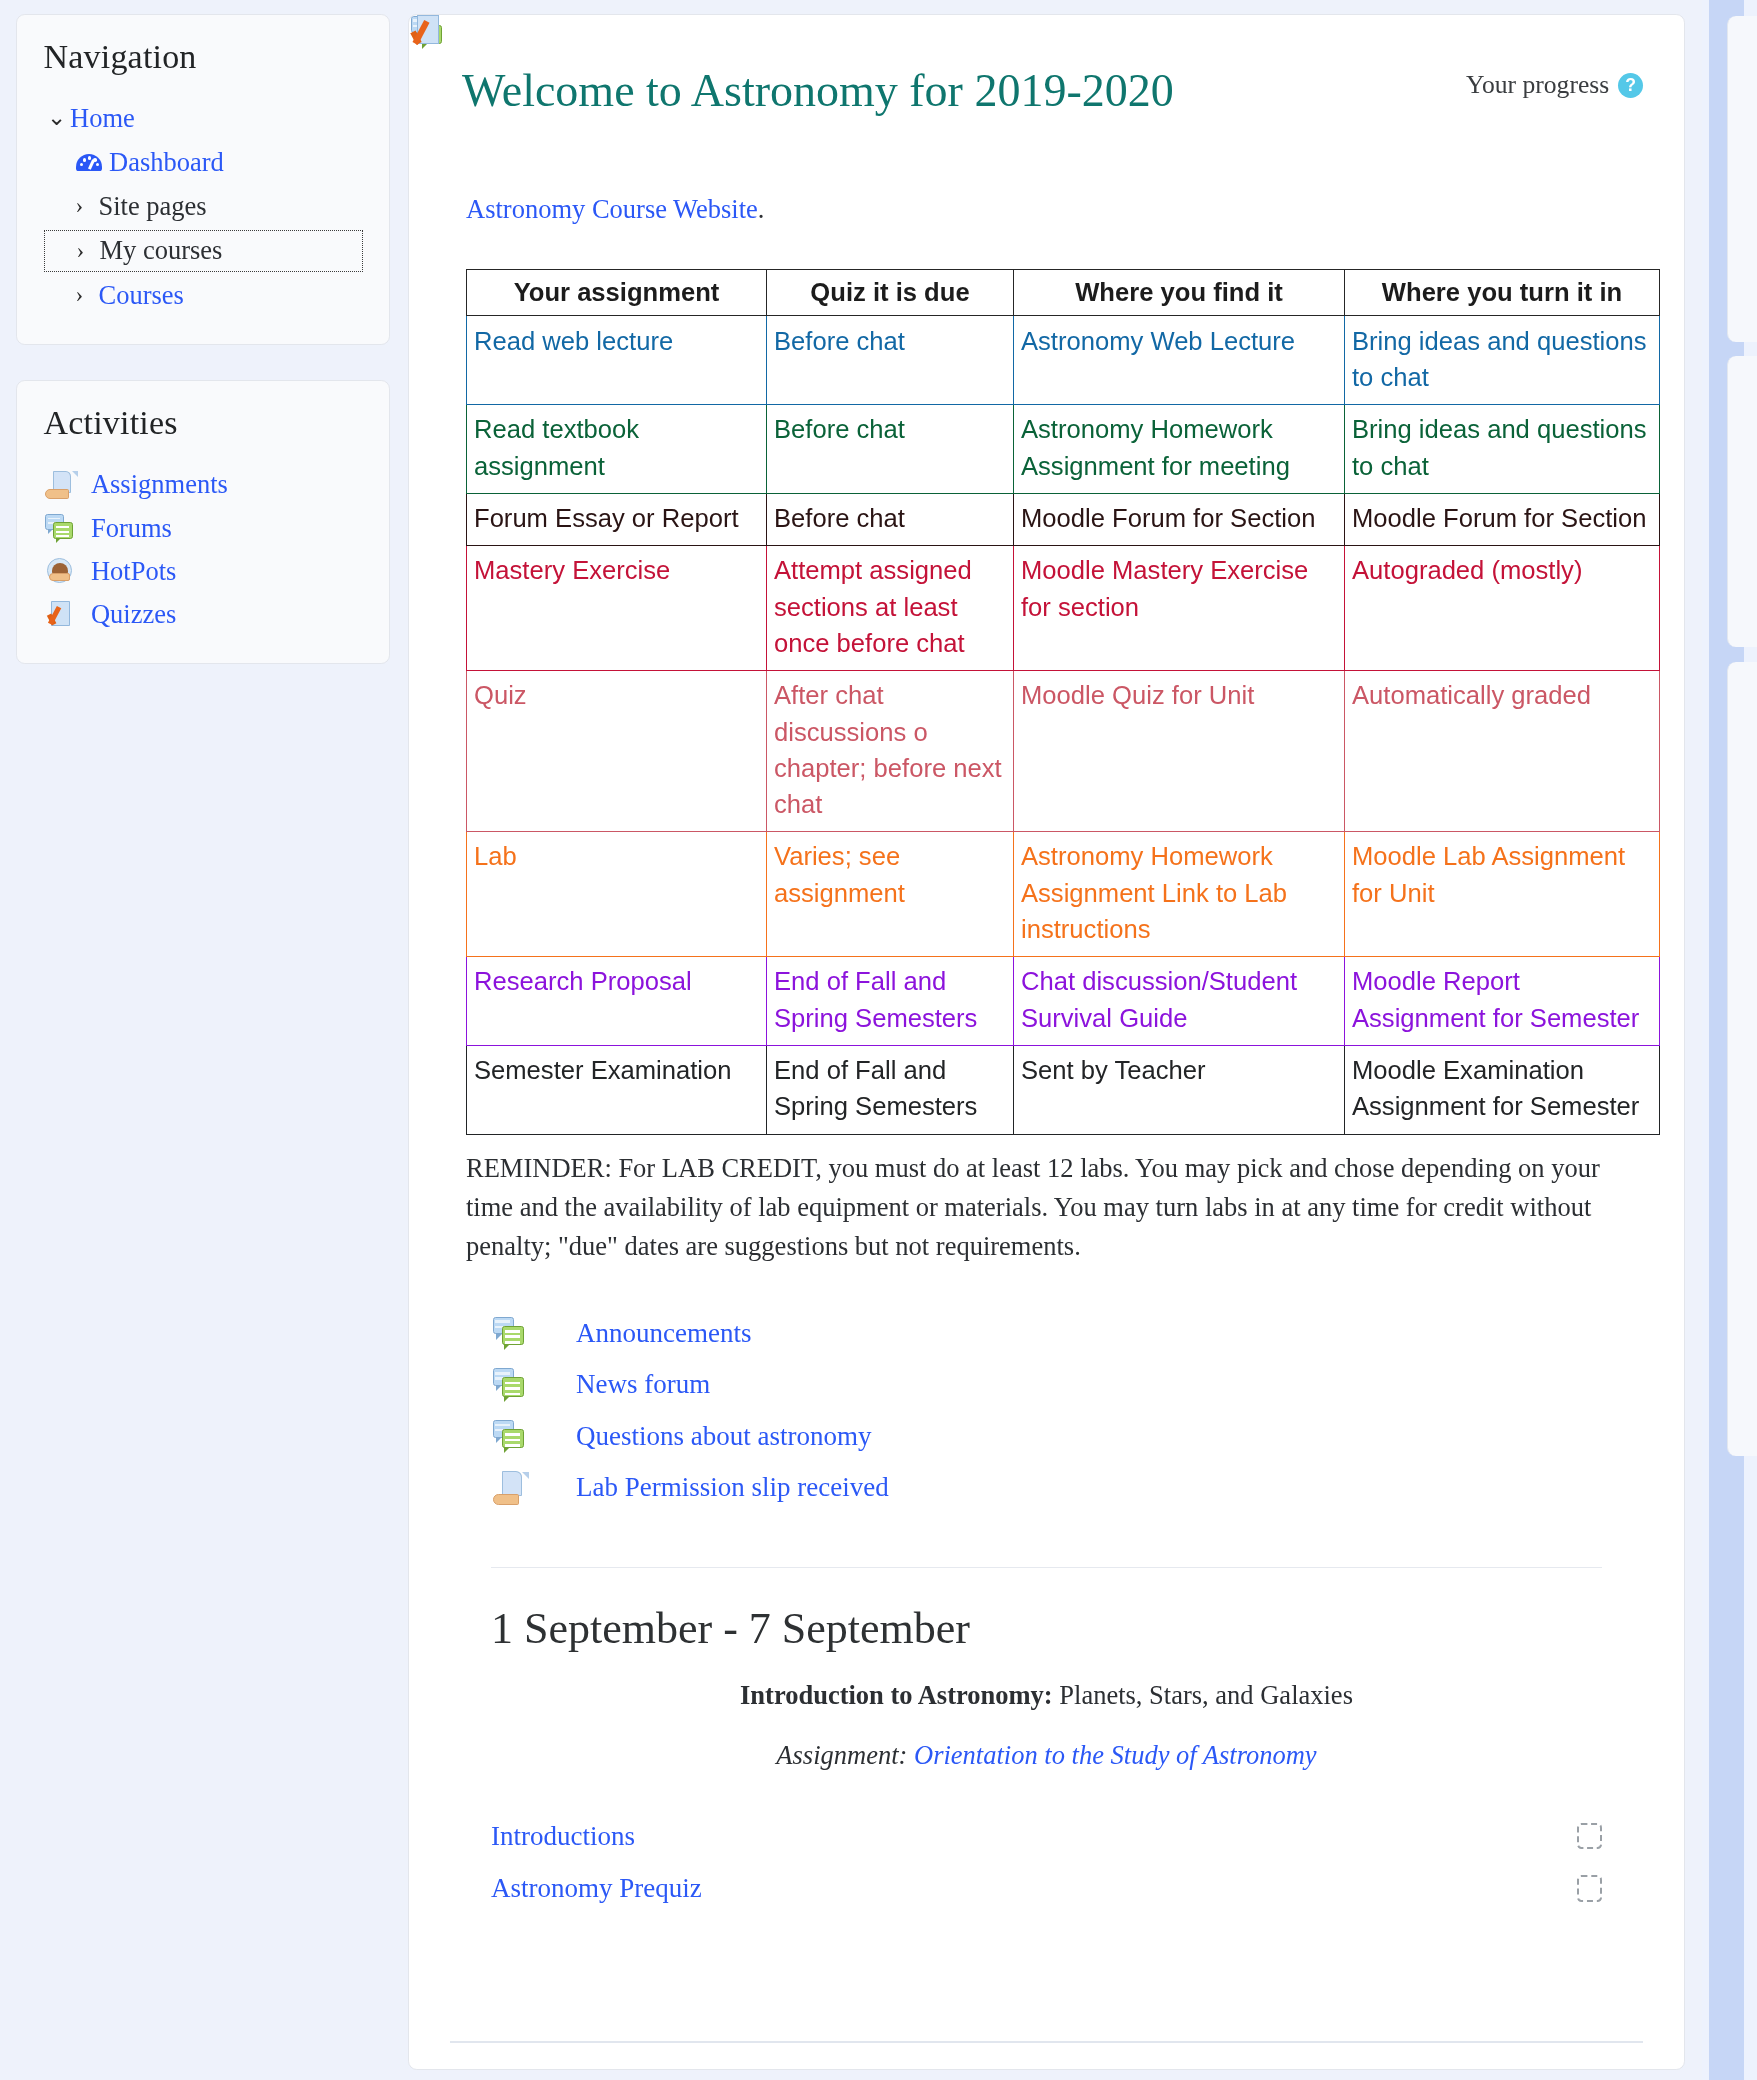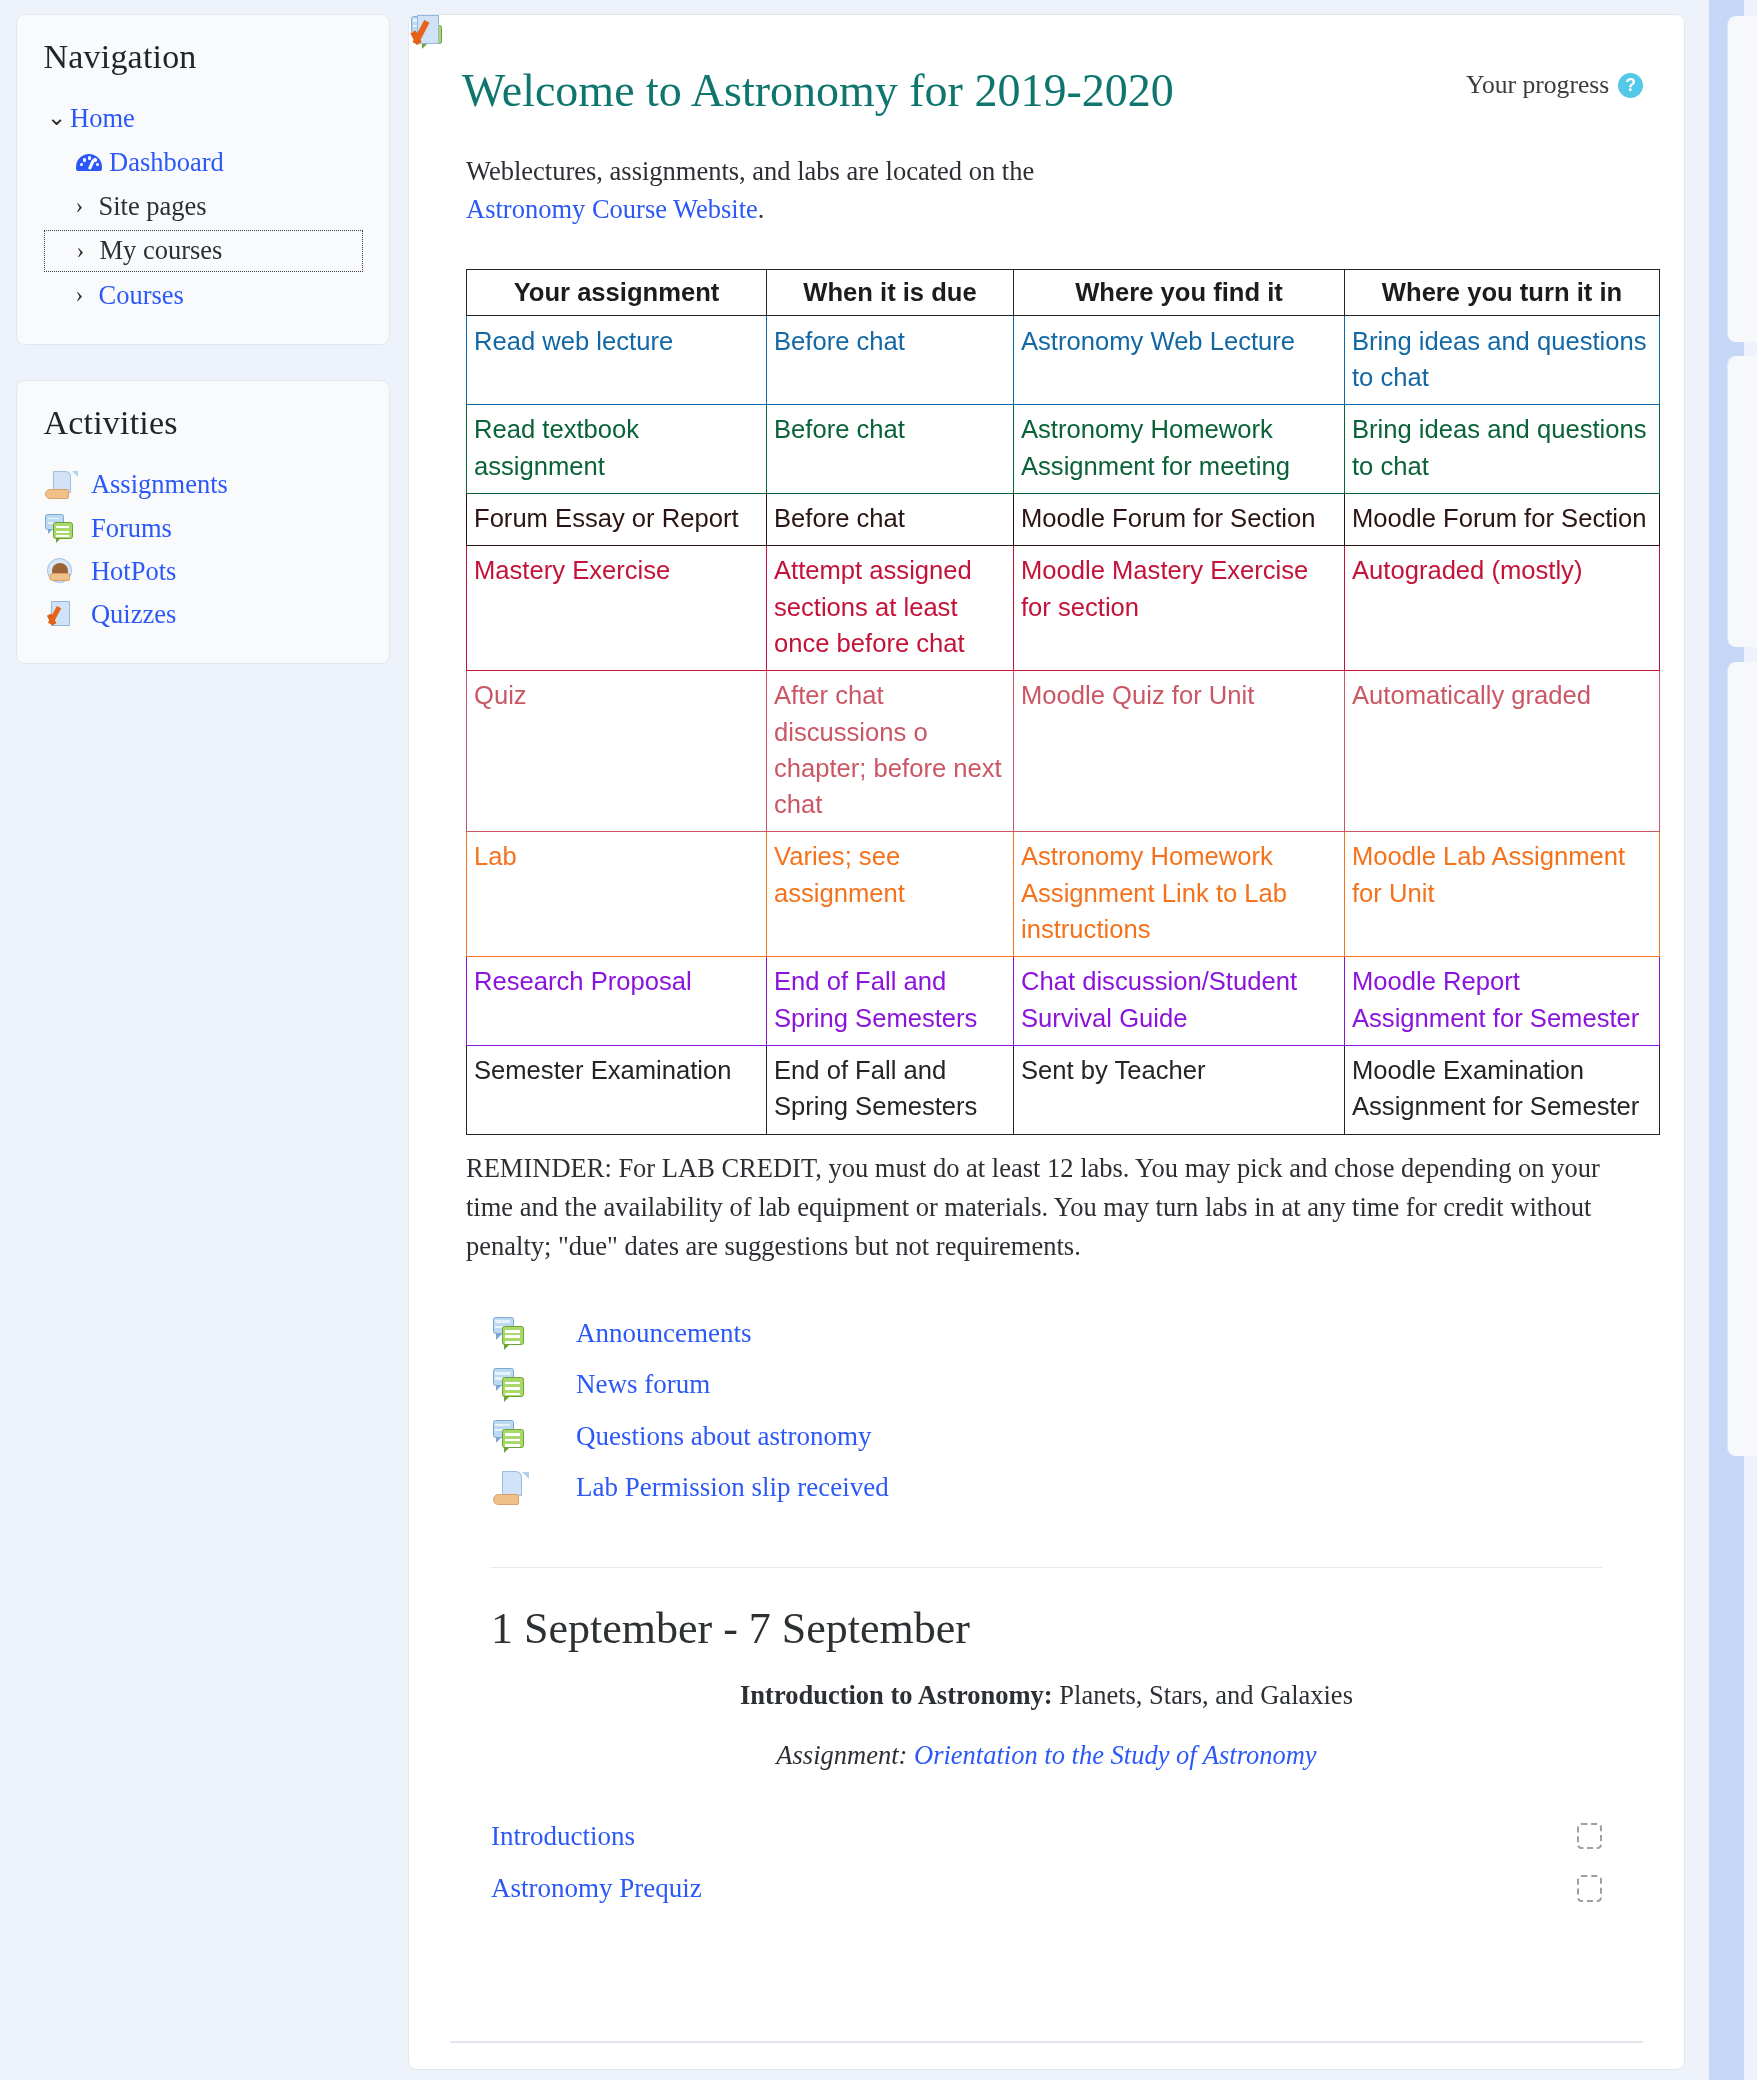--- a/index.html
+++ b/index.html
@@ -479,35 +479,35 @@
 
       <div class="title-row">
         <h1 class="page-title">Welcome to Astronomy for 2019-2020</h1>
         <div class="progress-wrap">
           <span class="progress-label">Your progress</span>
           <span class="help-icon">?</span>
         </div>
       </div>
 
       <p class="intro-p">
-        <span>Weblectures, assignments, and labs are located on the </span><br>
+        <br>
         <a href="#">Astronomy Course Website</a><span>.</span>
       </p>
 
       <table class="asg-table">
         <colgroup>
           <col class="c1">
             <col class="c2">
             <col class="c3">
             <col class="c4">
         </colgroup>
         <thead>
           <tr>
             <th>Your assignment</th>
-            <th>When it is due</th>
+            <th>Quiz it is due</th>
             <th>Where you find it</th>
             <th>Where you turn it in</th>
           </tr>
         </thead>
         <tbody>
           <tr class="r-blue" style="color: rgb(18, 104, 165);">
             <td>Read web lecture</td>
             <td>Before chat</td>
             <td>Astronomy Web Lecture</td>
             <td>Bring ideas and questions to chat</td>

